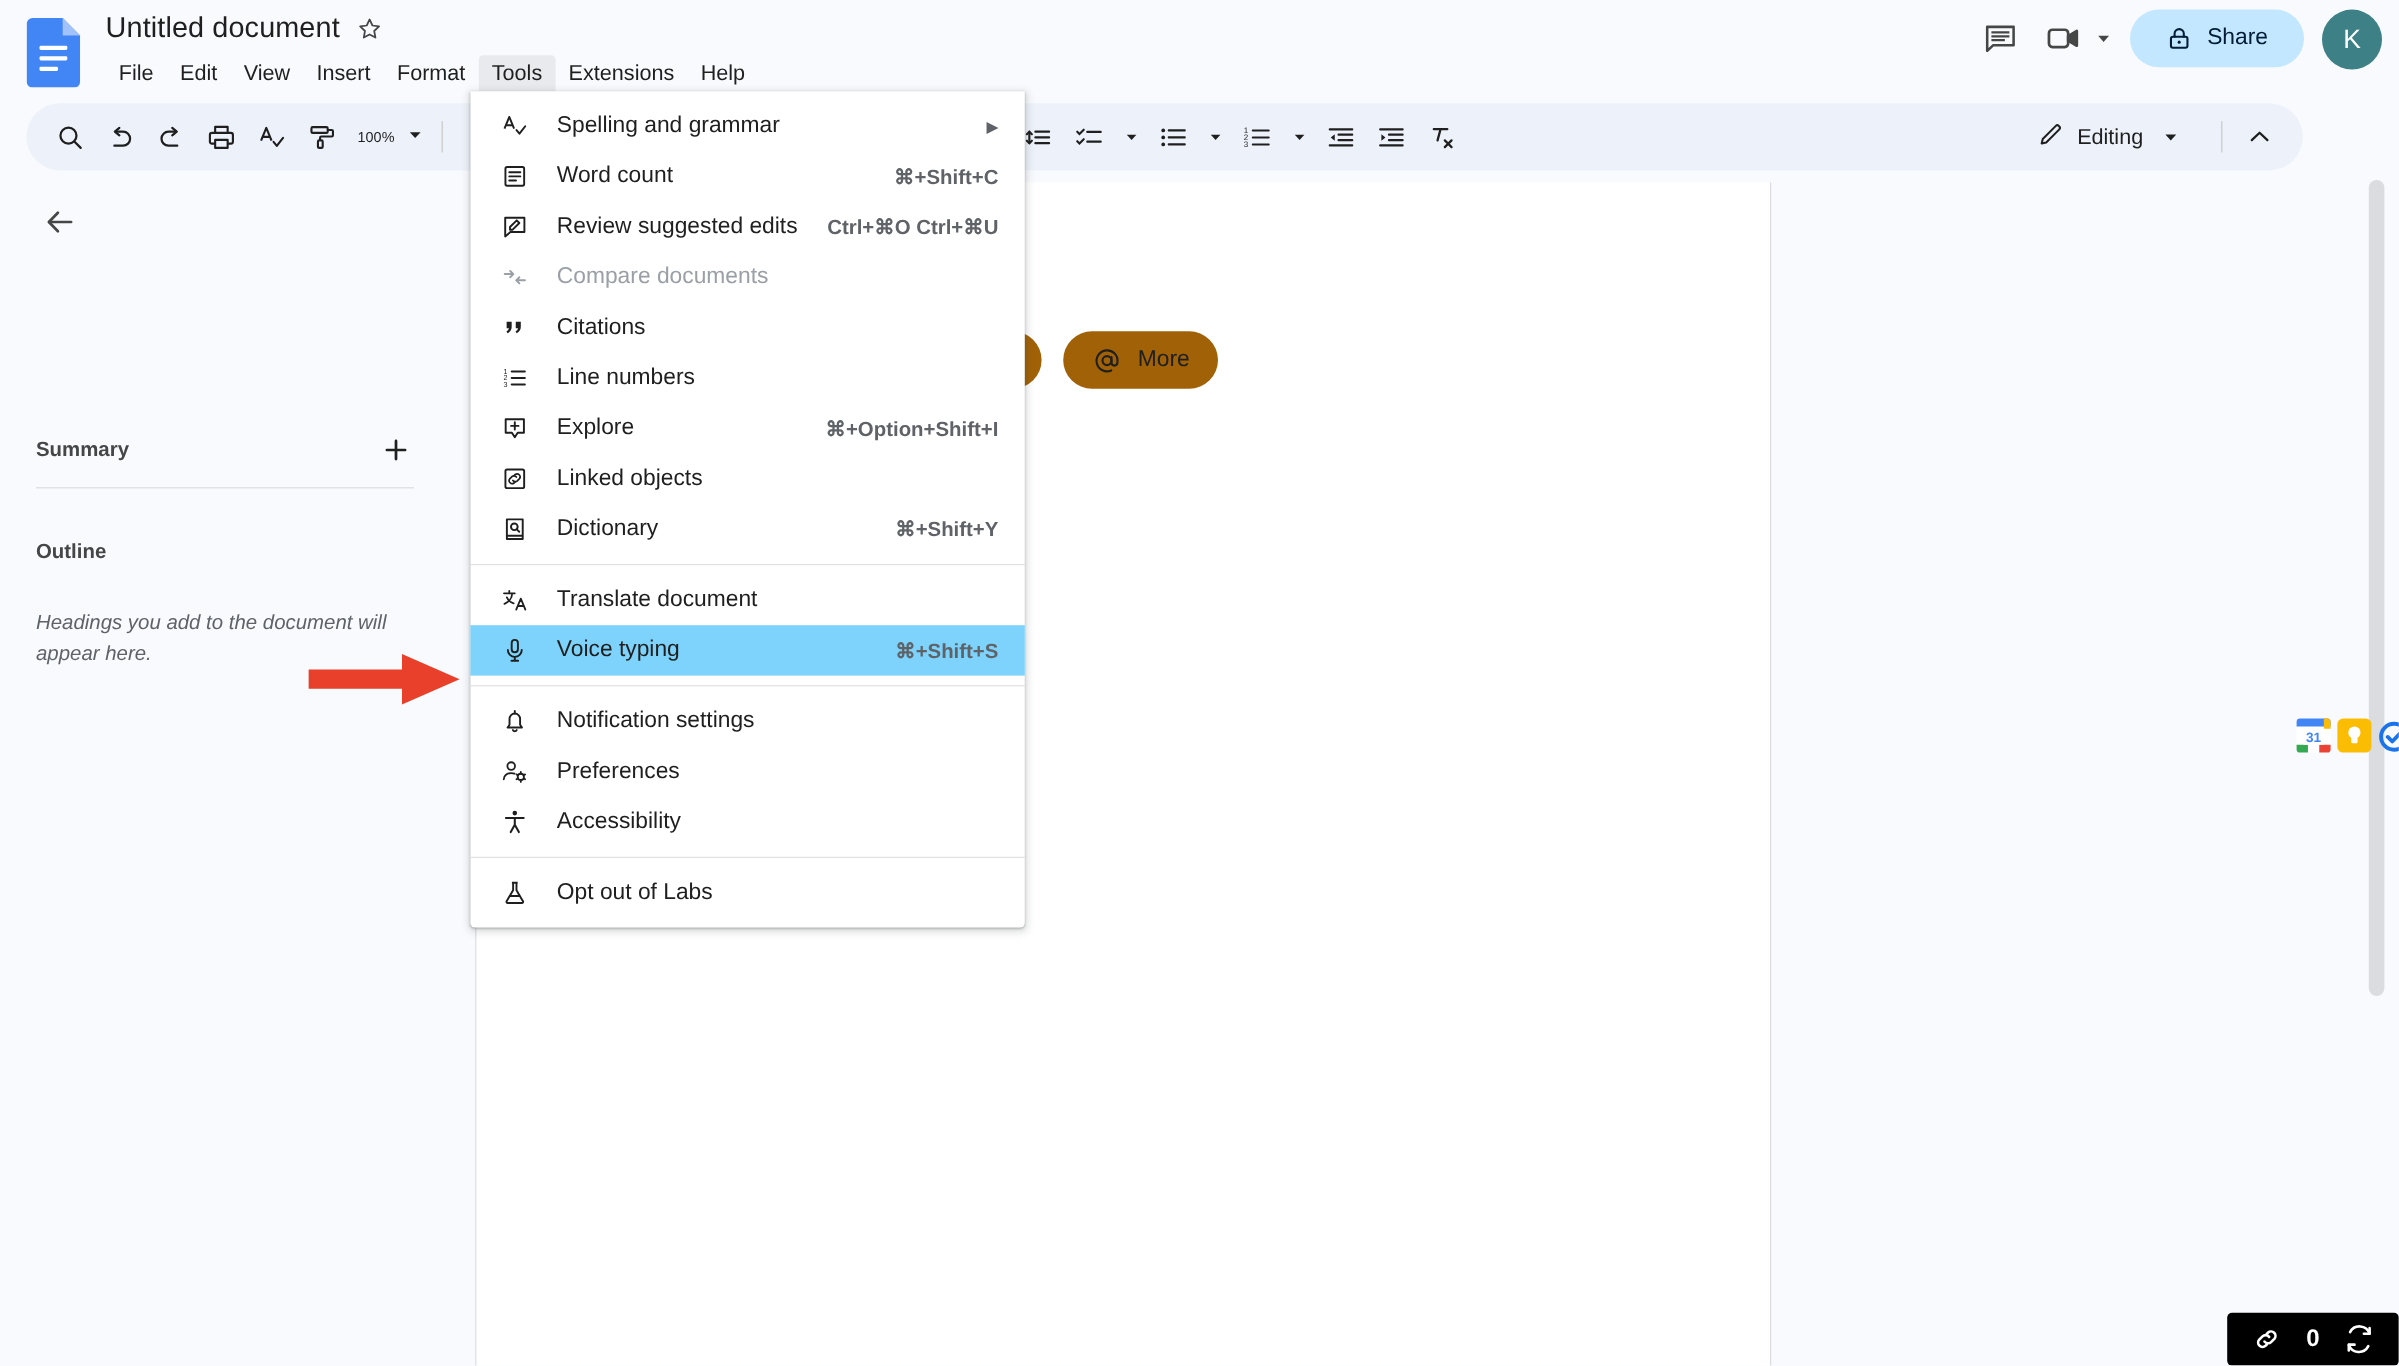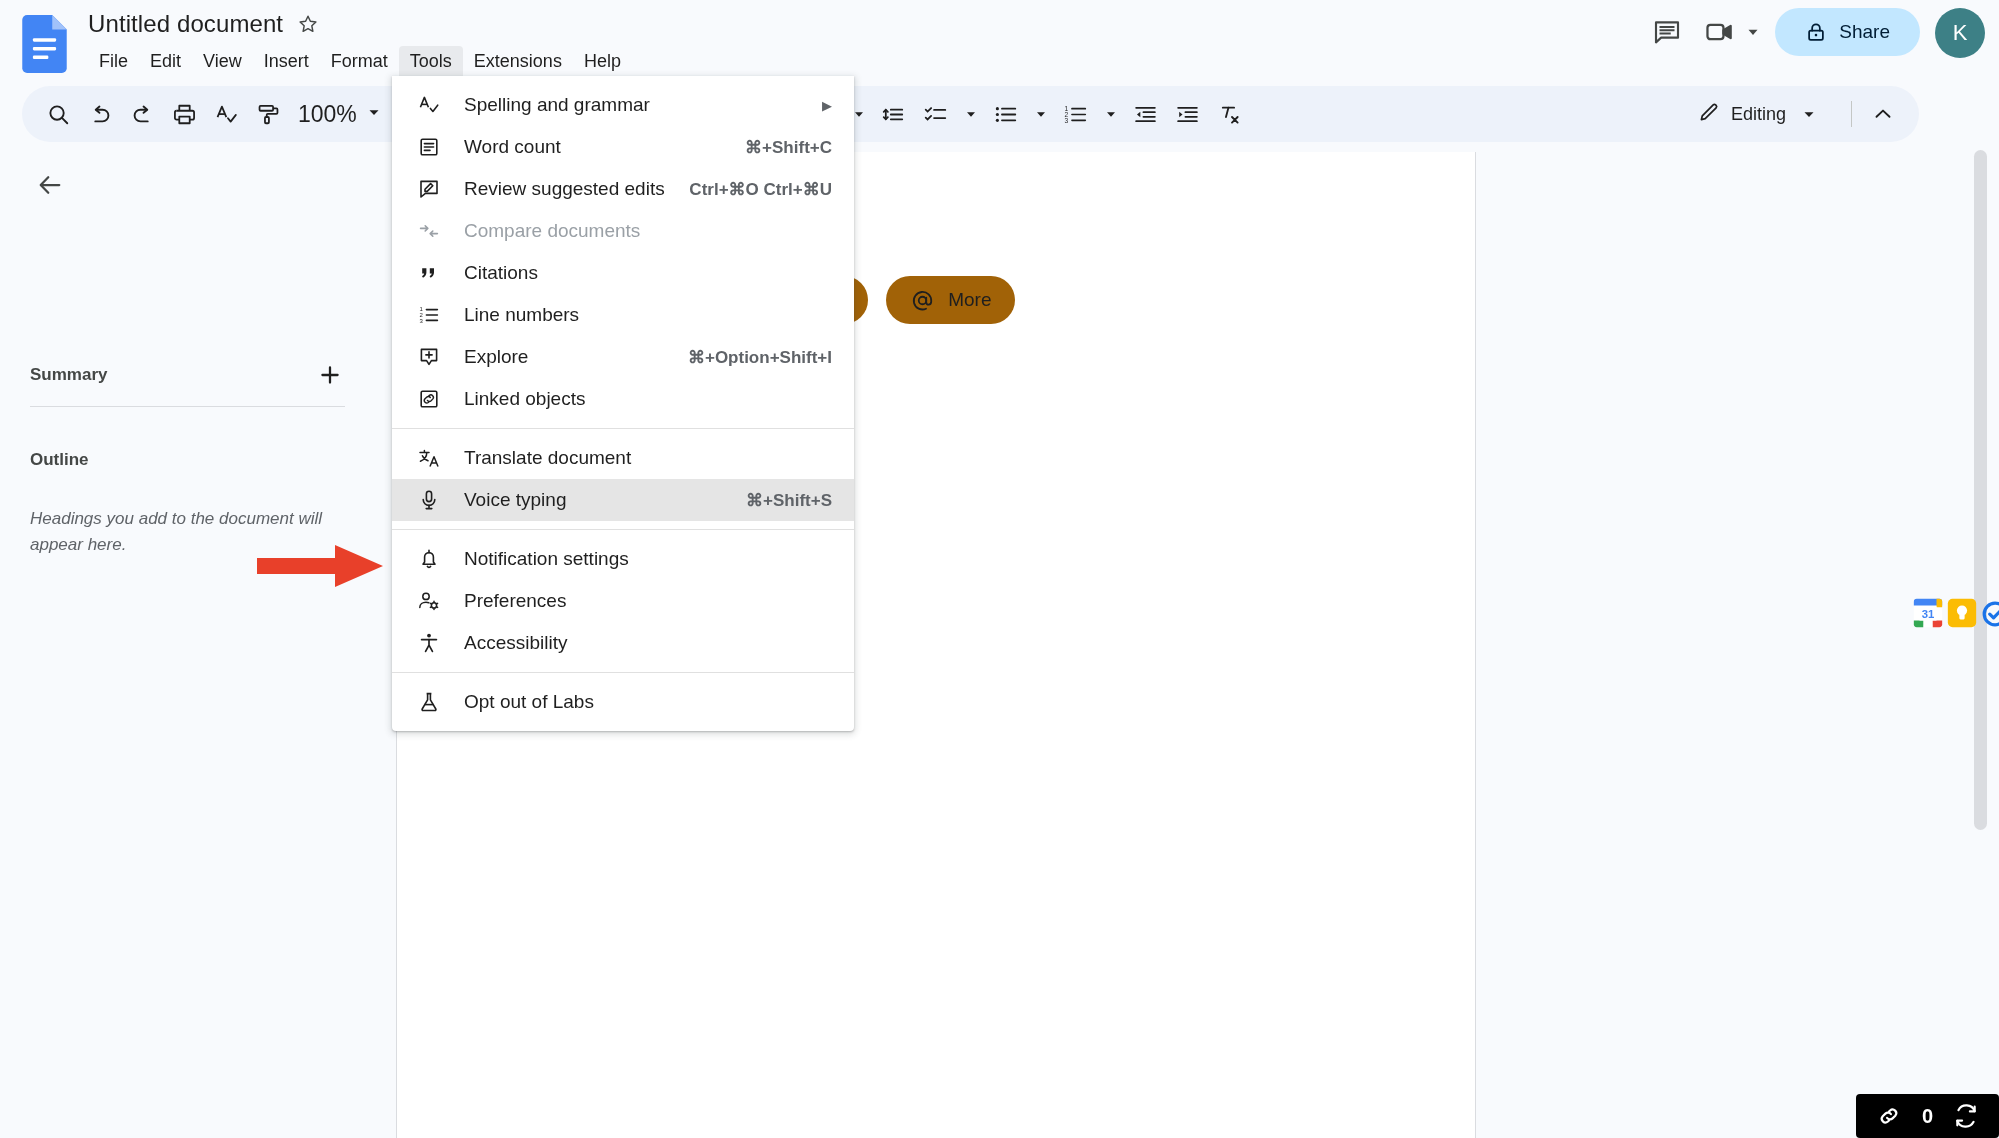--- a/index.html
+++ b/index.html
@@ -54,21 +54,21 @@
     display:flex; align-items:center; padding:0 16px; gap:2px;
   }
   .tb {
     width:40px; height:40px; border-radius:50%;
     display:flex; align-items:center; justify-content:center; color:#1f1f1f; flex:0 0 auto;
   }
   .tb svg { display:block; }
   .tb.small { width:26px; height:40px; }
   .tb.disabled { color:#b8bcc0; }
   .zoom-box { display:flex; align-items:center; gap:2px; margin:0 2px; }
-  .zoom-val { font-size:23px; color:#1f1f1f; padding:0 6px; }
+  .zoom-val { font-size:12px; color:#1f1f1f; padding:0 6px; }
   .tb-sep { width:1px; height:26px; background:#C4C7C5; margin:0 9px; flex:0 0 auto; }
   .mode-btn {
     display:flex; align-items:center; gap:10px; padding:0 8px 0 10px; height:40px;
     font-size:18px; color:#1f1f1f; flex:0 0 auto;
   }
   .tb-spacer { flex:1 1 auto; }
 
   
   .leftpanel { position:absolute; left:0; top:150px; width:395px; height:988px; }
   .back-arrow { position:absolute; left:30px; top:15px; width:40px; height:40px; color:#444746; display:flex; align-items:center; justify-content:center;}
@@ -113,21 +113,21 @@
   
   .menu {
     position:absolute; left:392px; top:76px; width:462px;
     background:#fff; border-radius:0 0 4px 4px;
     box-shadow:0 2px 6px 2px rgba(60,64,67,.15), 0 1px 2px rgba(60,64,67,.3);
     padding:8px 0 8px 0; z-index:40;
   }
   .mi {
     display:flex; align-items:center; height:42px; padding:0 22px 0 24px; position:relative;
   }
-  .mi.hl { background:#e5e5e5; }
+  .mi.hl { background:#7dd3fc; }
   .mi .mi-ic { width:26px; height:26px; margin-right:22px; color:#1f1f1f; display:flex; align-items:center; justify-content:center; flex:0 0 auto; }
   .mi .mi-ic svg { display:block; }
   .mi .mi-lbl { font-size:19px; color:#1f1f1f; flex:1 1 auto; white-space:nowrap; }
   .mi .mi-key { font-size:17px; color:#5f6368; font-weight:bold; white-space:nowrap; margin-left:20px; }
   .mi .mi-sub { color:#5f6368; font-size:13px; margin-left:20px; }
   .mi.disabled .mi-lbl, .mi.disabled .mi-ic { color:#9AA0A6; }
   .menu-sep { height:1px; background:#E0E0E0; margin:8px 0; }
 
   
   .annot-arrow { position:absolute; left:257px; top:541px; z-index:60; }
@@ -594,20 +594,32 @@
     <span class="mi-ic">
       <svg width="24" height="24" viewBox="0 0 24 24" fill="none" stroke="currentColor" stroke-width="1.6">
         <rect x="4.2" y="4.2" width="15.6" height="15.6" rx="1.4" stroke-linejoin="round"></rect>
         <path d="M10.4 13.4a2.5 2.5 0 0 0 3.7.3l1.8-1.8a2.5 2.5 0 0 0-3.5-3.5l-.8.8" stroke-linecap="round" stroke-width="1.4"></path>
         <path d="M13.3 10.5a2.5 2.5 0 0 0-3.7-.3l-1.8 1.8a2.5 2.5 0 0 0 3.5 3.5l.8-.8" stroke-linecap="round" stroke-width="1.4"></path>
       </svg>
     </span>
     <span class="mi-lbl">Linked objects</span>
   </div>
 
+  <div class="mi">
+    <span class="mi-ic">
+      <svg width="24" height="24" viewBox="0 0 24 24" fill="none" stroke="currentColor" stroke-width="1.6">
+        <path d="M5.4 3.8h13.2v16.4H5.4z" stroke-linejoin="round"></path>
+        <path d="M5.4 17.4h13.2"></path>
+        <circle cx="11.6" cy="10" r="2.8"></circle>
+        <path d="M13.7 12.1l2 2" stroke-linecap="round"></path>
+      </svg>
+    </span>
+    <span class="mi-lbl">Dictionary</span>
+    <span class="mi-key">⌘+Shift+Y</span>
+  </div>
 
   <div class="menu-sep"></div>
 
   <div class="mi">
     <span class="mi-ic">
       <svg width="24" height="24" viewBox="0 0 24 24" fill="none" stroke="currentColor" stroke-width="1.5">
         <path d="M3 6.4h9M7.4 4.4v2M9.8 6.4c0 4-3 7.4-6.4 8.8M5.4 9.8c1 2.4 3.2 4.2 5.6 5" stroke-linecap="round"></path>
         <path d="M13.2 20l3.8-9.2L20.8 20M14.6 17h4.8" stroke-linecap="round" stroke-linejoin="round"></path>
       </svg>
     </span>

